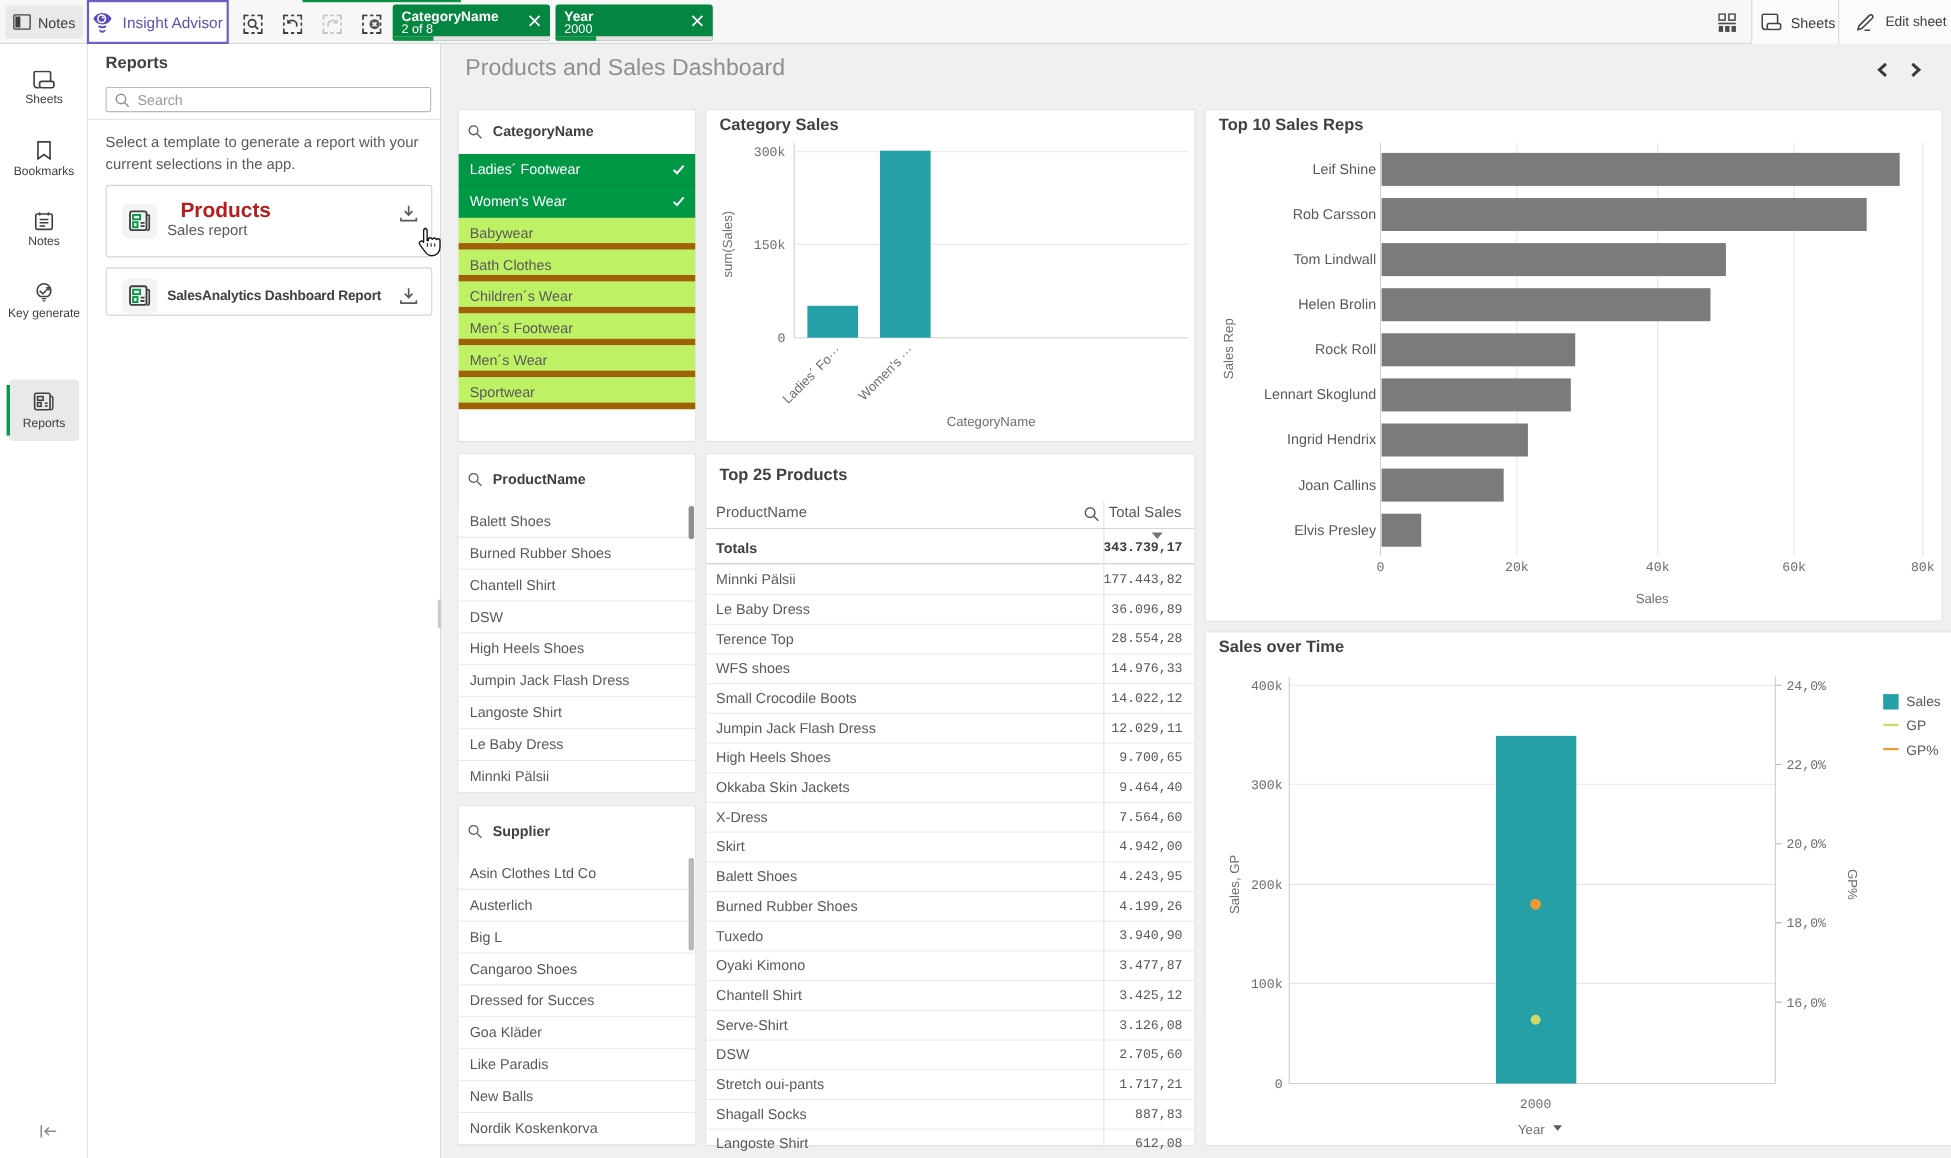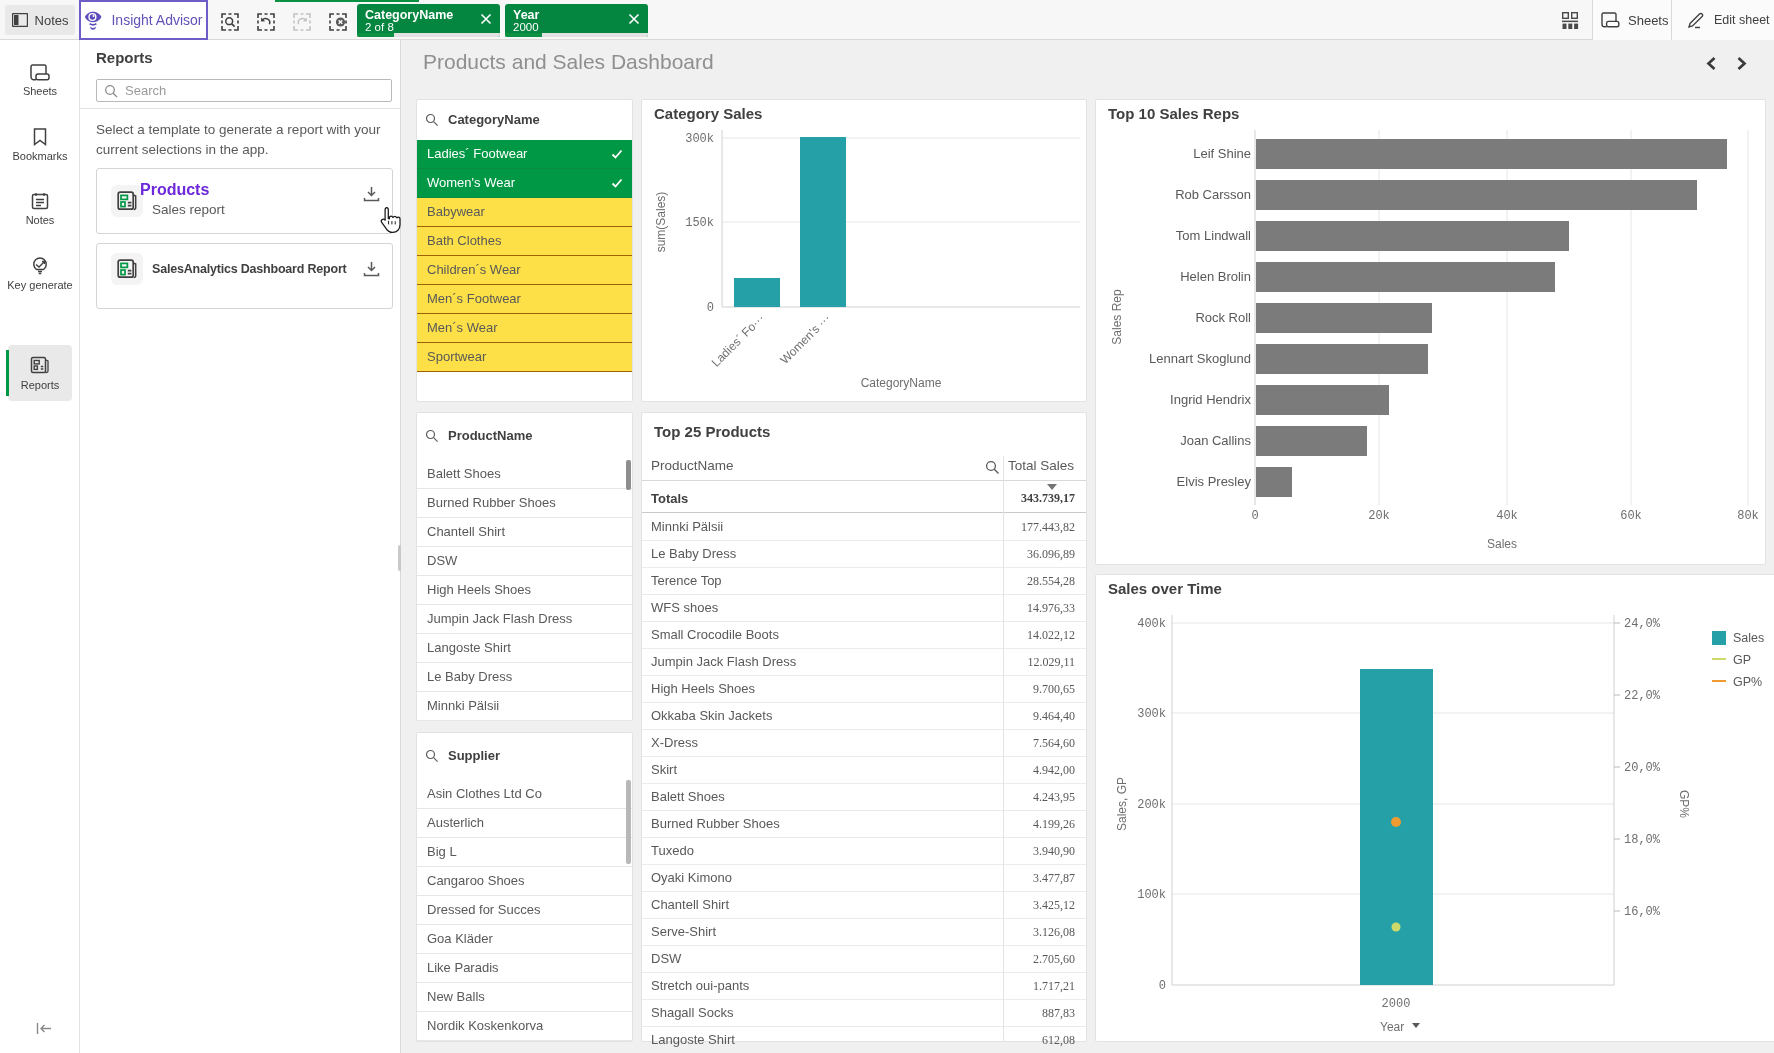--- a/index.html
+++ b/index.html
@@ -45,28 +45,28 @@
   #sheetTitle { position:absolute; left:22px; top:10px; font-size:21px; color:#8f8f8f; }
   .card { position:absolute; background:#fff; border:1px solid #e2e2e2; border-radius:2px; }
   .ctitle { position:absolute; left:12px; top:5px; font-size:15px; font-weight:bold; color:#404040; }
 
   
   .lbHead { position:absolute; left:0; top:0; width:100%; }
   .lbHead svg { position:absolute; left:8px; }
   .lbHead b { position:absolute; left:31px; font-size:13px; color:#404040; }
   .lbRow { position:absolute; left:0; width:100%; height:29px; font-size:13px; line-height:28px; padding-left:10px; color:#595959; }
   .lbRow.sel { background:#009845; color:#fff; border-bottom:1px solid #0a8a42; }
-  .lbRow.alt { background:#fde047; border-bottom:1px solid #a16207; }
+  .lbRow.alt { background:#bef264; border-bottom:6px solid #a16207; }
   .lbRow.white { background:#fff; border-bottom:1px solid #e6e6e6; }
   .lbRow .chk { position:absolute; right:9px; top:8px; width:12px; height:12px; }
 
   
   .trow { position:absolute; left:0; width:100%; height:27px; font-size:13px; line-height:26px; color:#595959; border-bottom:1px solid #ebebeb; }
   .trow .n { position:absolute; left:9px; }
-  .trow .v { position:absolute; right:11px; font-family:Liberation Serif, serif; font-size:12px;padding-left:20px; }
+  .trow .v { position:absolute; right:11px; font-family:Liberation Mono, monospace; font-size:12px;padding-left:20px; }
 </style>
 </head>
 <body>
 
 <div id="topbar">
   <div id="assetsBtn">
     <svg width="16" height="14" viewBox="0 0 16 14">
         <rect x="0.5" y="0.5" width="15" height="13" rx="1" fill="none" stroke="#404040" stroke-width="1.4"></rect>
         <rect x="2" y="2" width="4.5" height="10" fill="#404040"></rect>
       </svg>
@@ -219,28 +219,28 @@
   <div class="rcard" style="top:128px; height:66px;">
     <div class="rtile" style="top:16px">
       <svg style="position:absolute;left:6px;top:6px" width="21" height="20" viewBox="0 0 21 20">
           <rect x="1.2" y="1.2" width="15" height="17" rx="2" fill="none" stroke="#404040" stroke-width="1.7"></rect>
           <path d="M16.5 4 l2.2 1 v11.5 a2 2 0 0 1 -2 2" fill="none" stroke="#404040" stroke-width="1.5"></path>
           <rect x="4" y="4.4" width="6.4" height="4" fill="none" stroke="#009845" stroke-width="1.7"></rect>
           <rect x="4" y="11" width="4" height="4.6" fill="none" stroke="#009845" stroke-width="1.7"></rect>
           <path d="M10.8 11.6 h3.6 M10.8 14.6 h3.6" stroke="#404040" stroke-width="1.7"></path>
         </svg>
     </div>
-    <div style="position:absolute; left:43px; top:12px; font-size:16px; font-weight:bold; color:#6d28d9">Products</div>
+    <div style="position:absolute; left:67px; top:12px; font-size:19px; font-weight:bold; color:#b91c1c">Products</div>
     <div style="position:absolute; left:55px; top:33px; font-size:13.5px; color:#595959">Sales report</div>
     <svg class="dlicon" style="top:17px" viewBox="0 0 17 16">
         <path d="M8.5 1 V9 M5 6 L8.5 9.5 L12 6" fill="none" stroke="#595959" stroke-width="1.5"></path>
         <path d="M1.5 12 v2.5 h14 V12" fill="none" stroke="#595959" stroke-width="1.5"></path>
       </svg>
   </div>
-  <div class="rcard" style="top:203px; height:66px;text-align:center;">
+  <div class="rcard" style="top:203px; height:44px;text-align:center;">
     <div class="rtile" style="top:9px">
       <svg style="position:absolute;left:6px;top:6px" width="21" height="20" viewBox="0 0 21 20">
           <rect x="1.2" y="1.2" width="15" height="17" rx="2" fill="none" stroke="#404040" stroke-width="1.7"></rect>
           <path d="M16.5 4 l2.2 1 v11.5 a2 2 0 0 1 -2 2" fill="none" stroke="#404040" stroke-width="1.5"></path>
           <rect x="4" y="4.4" width="6.4" height="4" fill="none" stroke="#009845" stroke-width="1.7"></rect>
           <rect x="4" y="11" width="4" height="4.6" fill="none" stroke="#009845" stroke-width="1.7"></rect>
           <path d="M10.8 11.6 h3.6 M10.8 14.6 h3.6" stroke="#404040" stroke-width="1.7"></path>
         </svg>
     </div>
     <div style="position:absolute; left:55px; top:18px; font-size:12.5px; letter-spacing:-0.2px; font-weight:bold; color:#404040">SalesAnalytics Dashboard Report</div>

